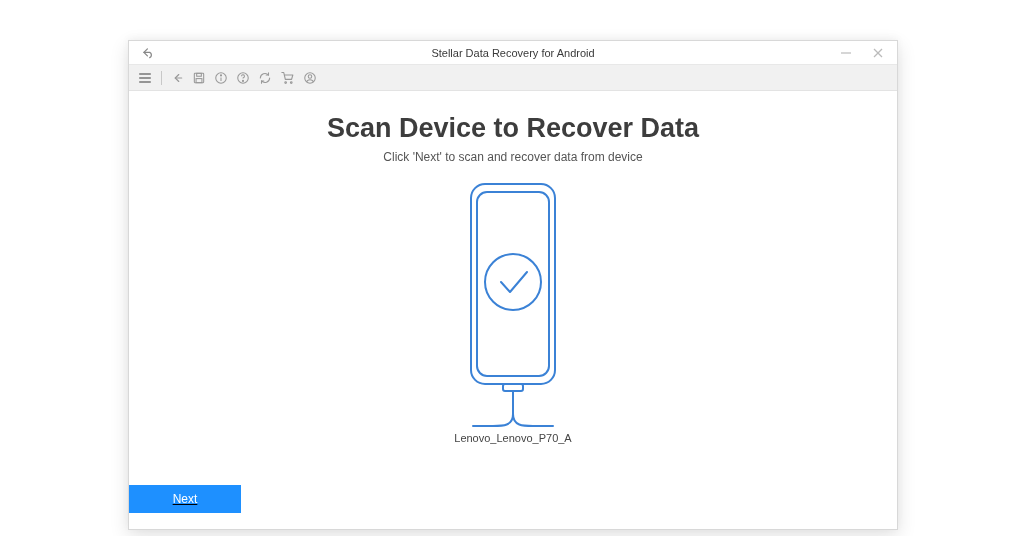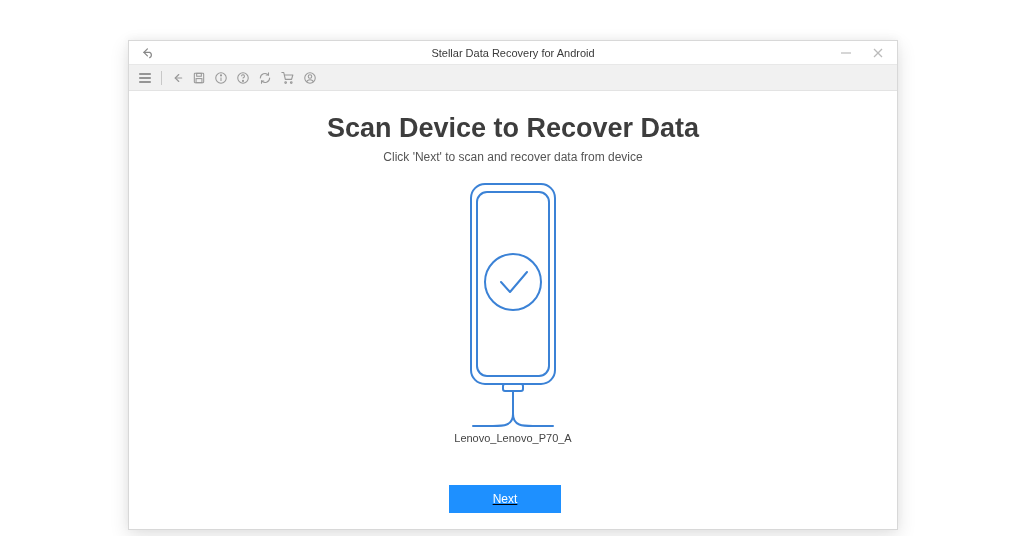--- a/index.html
+++ b/index.html
@@ -55,21 +55,21 @@
     .subheading {
       margin-top: 6px; font-size: 12px; color: #555;
     }
     .phone-illustration { margin-top: 18px; }
     .device-label {
       font-size: 11px; color: #444;
     }
 
     
     .footer {
-      height: 40px; display: flex; justify-content: center; align-items: center;
+      height: 40px; display: flex; justify-content: flex-start; align-items: center;
       padding-right: 16px; padding-bottom: 20px; text-decoration: underline;
     }
     .next-btn {
       background: #1e90ff; color: #fff; border: none;
       width: 112px; height: 28px; font-size: 12px;
       display: flex; align-items: center; justify-content: center;
       cursor: pointer;
     }
 
     svg { display: block; }

